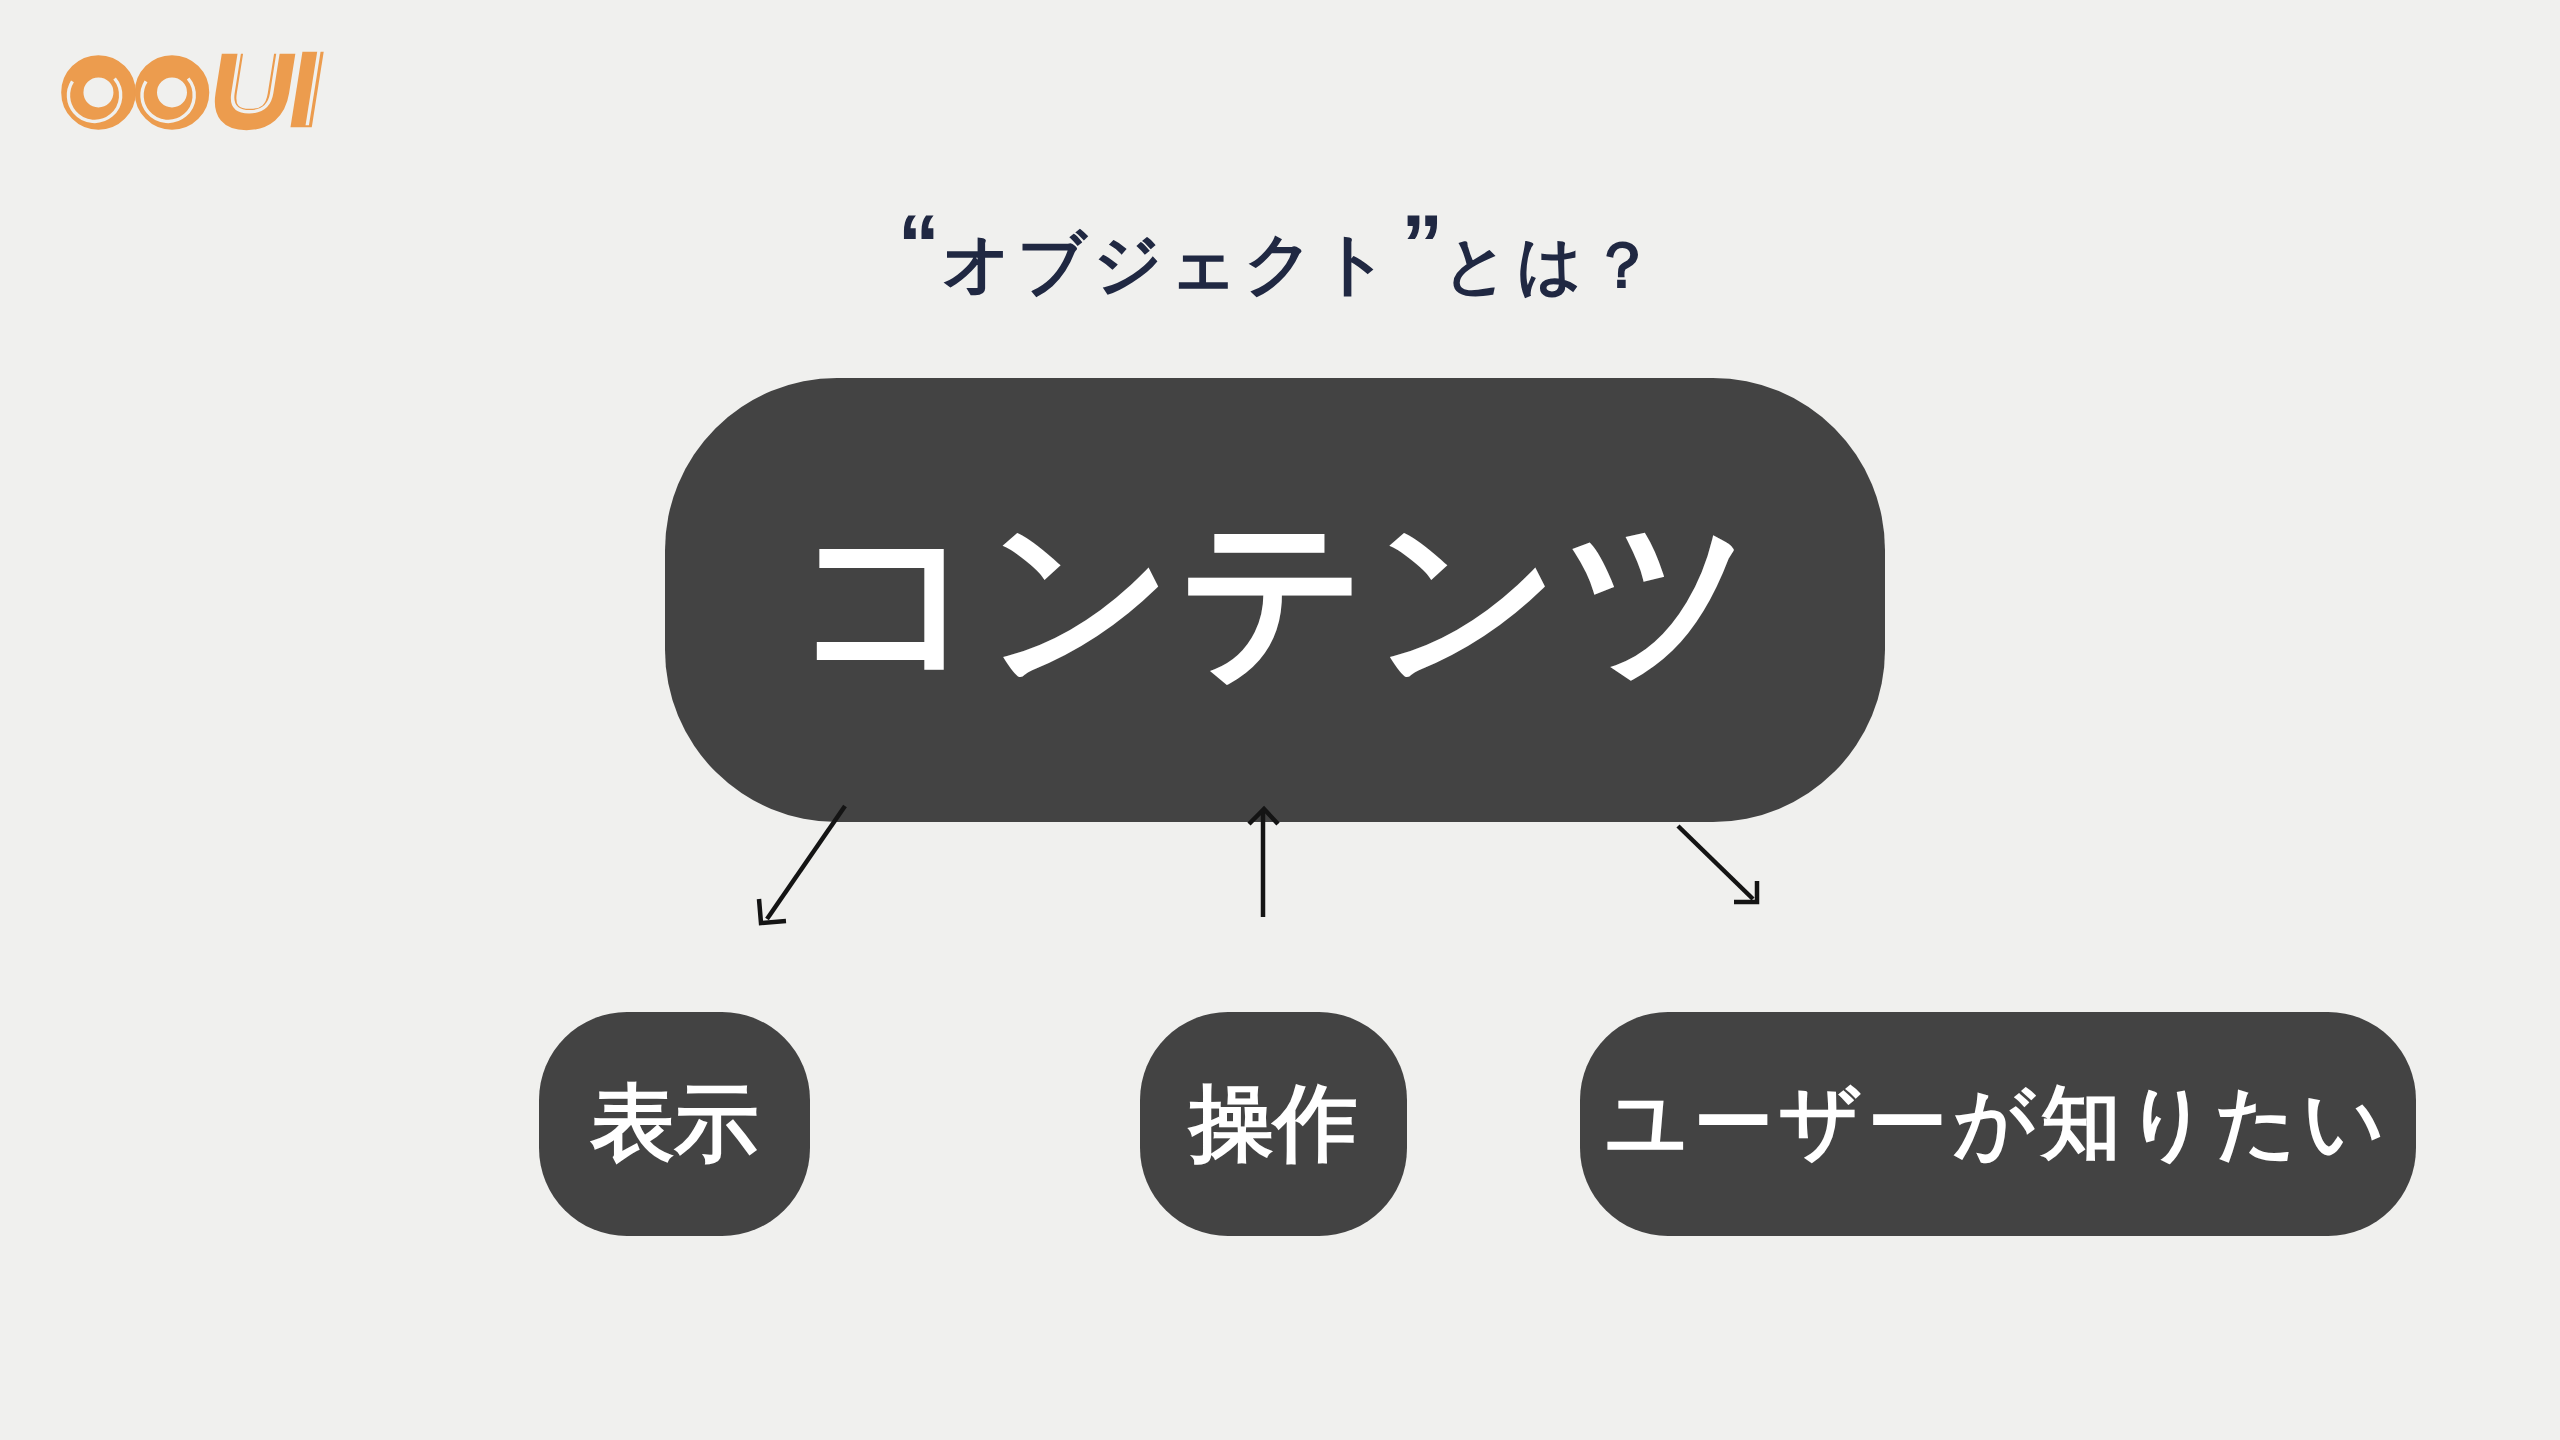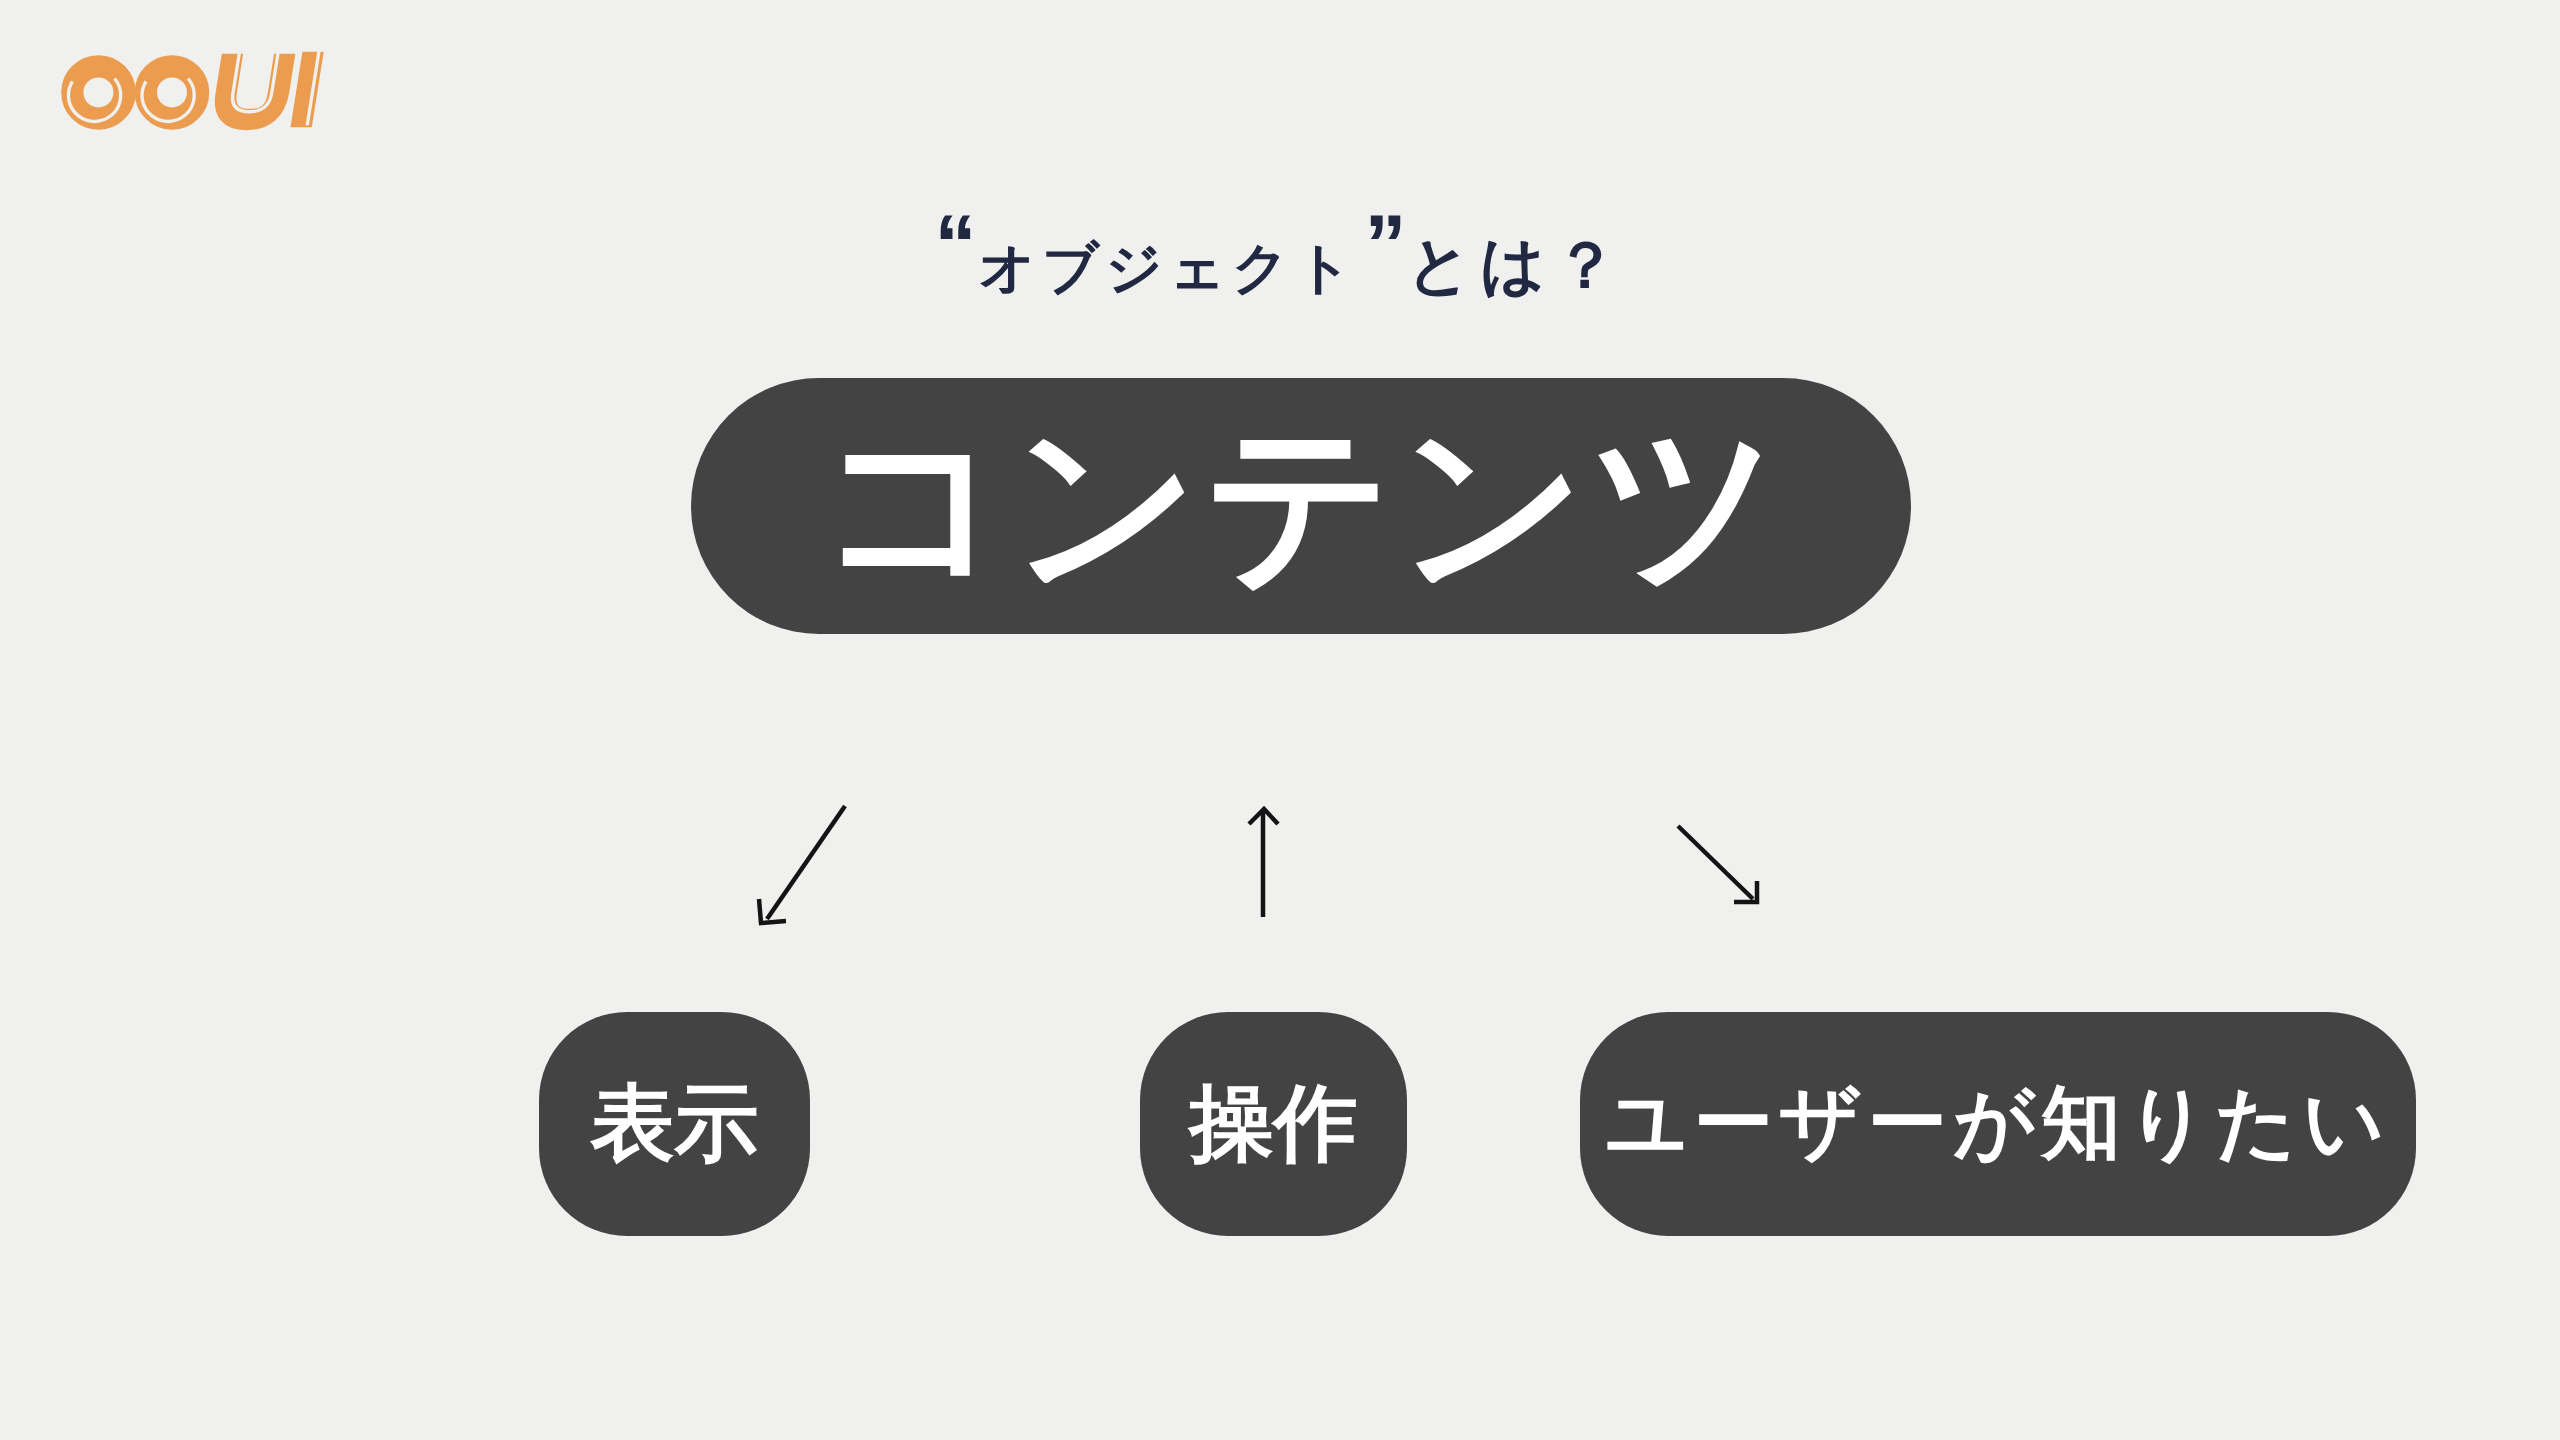--- a/index.html
+++ b/index.html
@@ -24,31 +24,31 @@
   .logo{position:absolute;left:52px;top:38px;width:300px;height:102px;}
   .logo svg{width:100%;height:100%;display:block;}
 
   
   .title{
     position:absolute;left:0;top:196px;width:100%;
     text-align:center;color:var(--title-ink);
     font-weight:bold;white-space:nowrap;
   }
   .title .q{font-size:84px;vertical-align:14px;letter-spacing:-4px;}
-  .title .main{font-size:56px;letter-spacing:6px;margin:0 6px;}
+  .title .main{font-size:68px;letter-spacing:6px;margin:0 6px;}
   .title .suffix{font-size:64px;letter-spacing:8px;margin-left:4px;}
 
   
   .pill{
     position:absolute;background:var(--pill);color:var(--node-text);
     display:flex;align-items:center;justify-content:center;
     font-weight:bold;white-space:nowrap;
   }
   .pill-main{
-    left:691px;top:378px;width:1220px;height:256px;border-radius:172px;
+    left:665px;top:378px;width:1220px;height:444px;border-radius:172px;
     font-size:185px;letter-spacing:4px;
   }
   .pill-child{top:1012px;height:224px;border-radius:88px;font-size:84px;}
   .pill-display{left:539px;width:271px;}
   .pill-operate{left:1140px;width:267px;}
   .pill-user{left:1580px;width:836px;font-size:80px;letter-spacing:6px;}
 
   
   .arrows{position:absolute;inset:0;pointer-events:none;}
   .arrows svg{width:100%;height:100%;display:block;}

